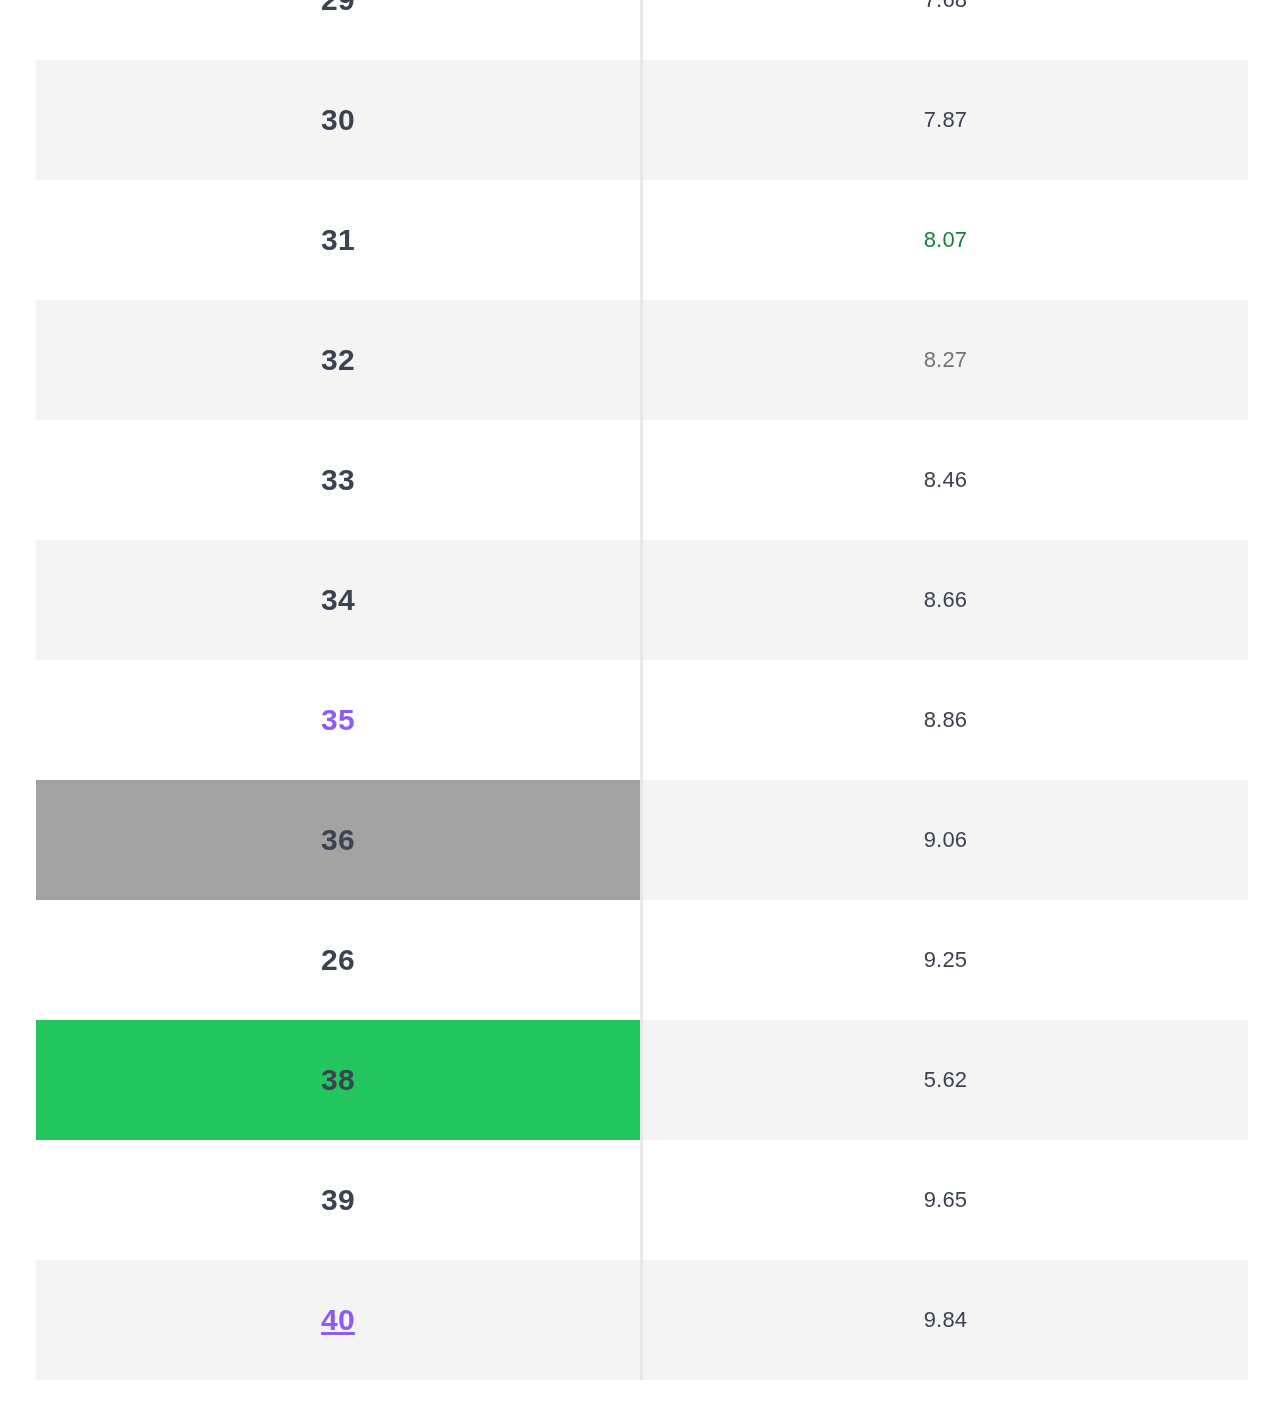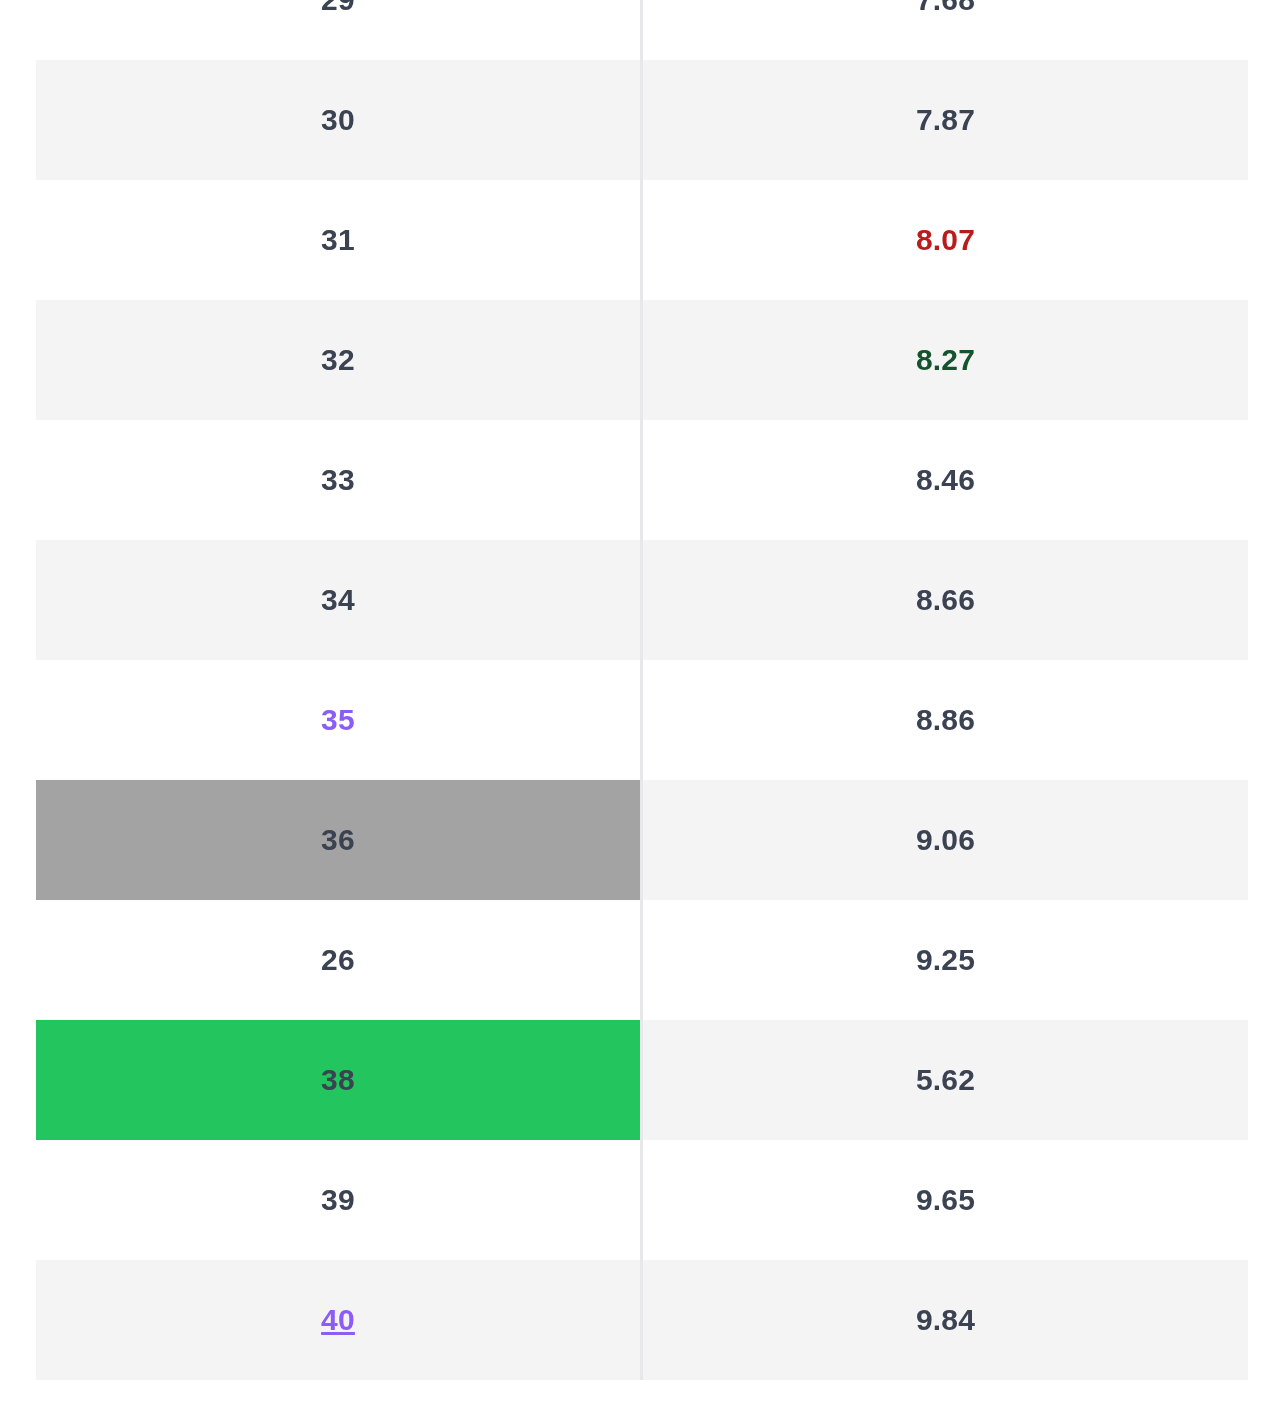--- a/index.html
+++ b/index.html
@@ -69,22 +69,22 @@
   }
 
   .cell-index .table-cell-inner {
     font-size: 30px;
     font-weight: 700;
     color: #3b4252;
     letter-spacing: 0.2px;
   }
 
   .cell-value .table-cell-inner {
-    font-size: 30px;
-    font-weight: 700;
+    font-size: 22px;
+    font-weight: 400;
     color: #3b4252;
     letter-spacing: 0.2px;
   }
 
   
   .cell-divider .table-cell-inner {
     background: #e8e8ea !important;
     width: 3px;
     padding: 0;
   }
@@ -156,42 +156,42 @@
           <td class="cell-index">
             <div class="table-cell-inner" style="height: 120px;">
               <span class="index-text" style="color: rgb(59, 66, 82); text-align: center;">31</span>
             </div>
           </td>
           <td class="cell-divider">
             <div class="table-cell-inner" style="height: 120px; background: rgb(232, 232, 234);"></div>
           </td>
           <td class="cell-value">
             <div class="table-cell-inner" style="height: 120px;">
-              <span class="value-text" style="color: #b91c1c;">8.07</span>
+              <span class="value-text" style="color: #15803d;">8.07</span>
             </div>
           </td>
           <td class="cell-pad">
             <div class="table-cell-inner" style="height: 120px; background: rgb(255, 255, 255);"></div>
           </td>
         </tr>
         <tr class="table-row row-striped" style="height: 120px;">
           <td class="cell-pad">
             <div class="table-cell-inner" style="height: 120px; background: rgb(255, 255, 255);"></div>
           </td>
           <td class="cell-index">
             <div class="table-cell-inner" style="height: 120px; background: rgb(244, 244, 245);">
               <span class="index-text" style="color: rgb(59, 66, 82);">32</span>
             </div>
           </td>
           <td class="cell-divider">
             <div class="table-cell-inner" style="height: 120px; background: rgb(232, 232, 234);"></div>
           </td>
           <td class="cell-value">
             <div class="table-cell-inner" style="height: 120px; background: rgb(244, 244, 245);">
-              <span class="value-text" style="color: #14532d;">8.27</span>
+              <span class="value-text" style="color: #737373;">8.27</span>
             </div>
           </td>
           <td class="cell-pad">
             <div class="table-cell-inner" style="height: 120px; background: rgb(255, 255, 255);"></div>
           </td>
         </tr>
         <tr class="table-row" style="height: 120px;">
           <td class="cell-pad">
             <div class="table-cell-inner" style="height: 120px; background: rgb(255, 255, 255);"></div>
           </td>

